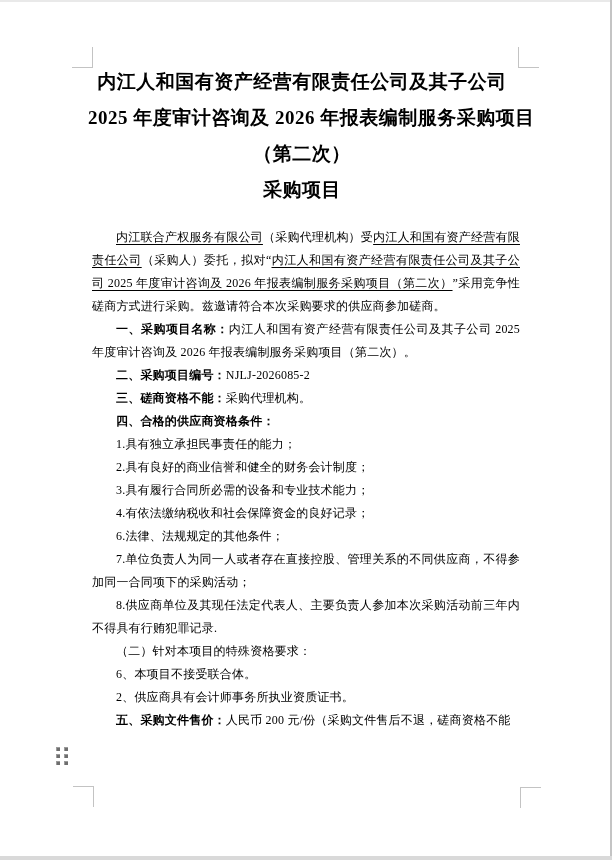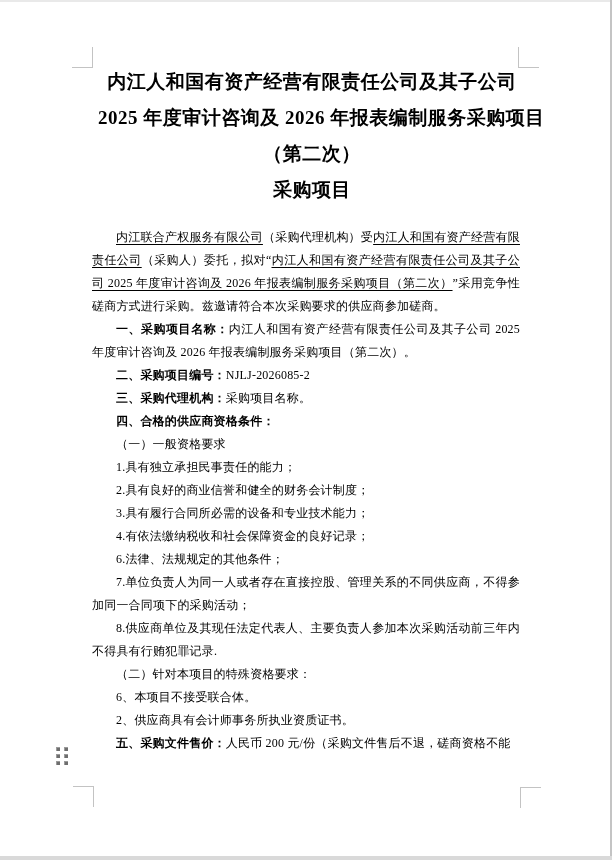--- a/index.html
+++ b/index.html
@@ -35,21 +35,21 @@
     top: 747px;
     display: grid;
     grid-template-columns: repeat(2, 4px);
     grid-gap: 3px 4px;
   }
   .dots-grid span { width: 4px; height: 4px; background: #6e6e6e; box-shadow: inset 1px 1px 0 #9a9a9a; }
   
   .title-block {
     position: absolute;
     top: 64px;
-    left: 98px;
+    left: 88px;
     width: 428px;
     text-align: center;
     font-weight: bold;
     font-size: 19px;
     line-height: 36px;
     letter-spacing: 0.5px;
   }
   .title-line { white-space: nowrap; }
   
   .body-block {
@@ -97,25 +97,24 @@
   </div>
 
   <div class="body-block">
 
     <p><span class="u">内江联合产权服务有限公司</span><span>（采购代理机构）受</span><span class="u">内江人和国有资产经营有限责任公司</span><span>（采购人）委托，拟对“</span><span class="u">内江人和国有资产经营有限责任公司及其子公司 2025 年度审计咨询及 2026 年报表编制服务采购项目（第二次）</span><span>”采用竞争性磋商方式进行采购。兹邀请符合本次采购要求的供应商参加磋商。</span></p>
 
     <p><span class="lbl">一、采购项目名称：</span><span>内江人和国有资产经营有限责任公司及其子公司 2025 年度审计咨询及 2026 年报表编制服务采购项目（第二次）。</span></p>
 
     <p><span class="lbl">二、采购项目编号：</span><span>NJLJ-2026085-2</span></p>
 
-    <p><span class="lbl">三、采购代理机构：</span><span>采购项目名称。</span></p>
+    <p><span class="lbl">三、磋商资格不能：</span><span>采购代理机构。</span></p>
 
     <p><span class="lbl">四、合格的供应商资格条件：</span><span></span></p>
 
-    <p>（一）一般资格要求</p>
 
     <p>1.具有独立承担民事责任的能力；</p>
     <p>2.具有良好的商业信誉和健全的财务会计制度；</p>
     <p>3.具有履行合同所必需的设备和专业技术能力；</p>
     <p>4.有依法缴纳税收和社会保障资金的良好记录；</p>
     <p>6.法律、法规规定的其他条件；</p>
     <p>7.单位负责人为同一人或者存在直接控股、管理关系的不同供应商，不得参加同一合同项下的采购活动；</p>
     <p>8.供应商单位及其现任法定代表人、主要负责人参加本次采购活动前三年内不得具有行贿犯罪记录.</p>
 
     <p>（二）针对本项目的特殊资格要求：</p>

